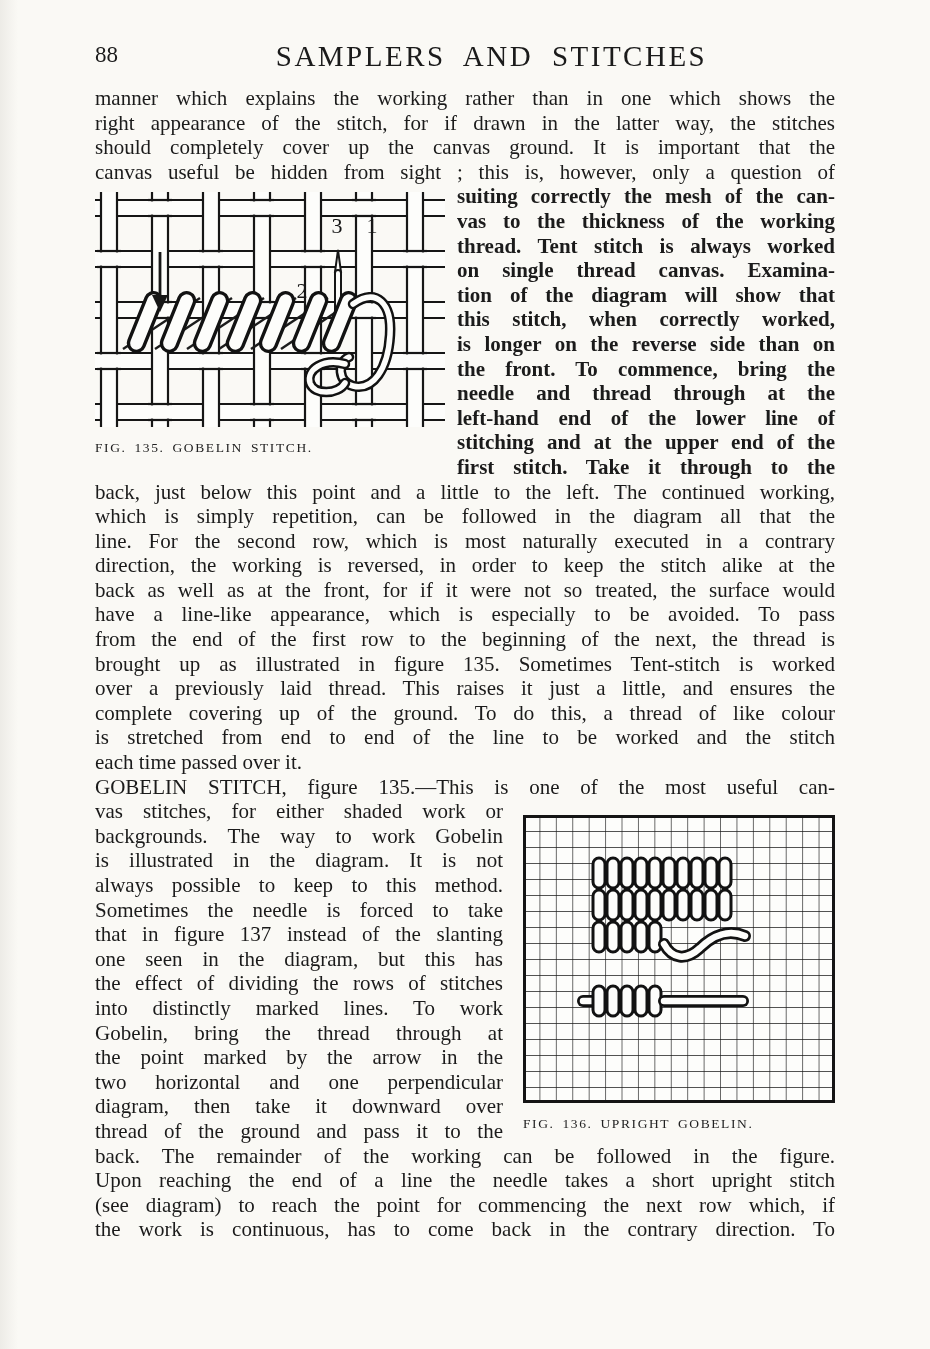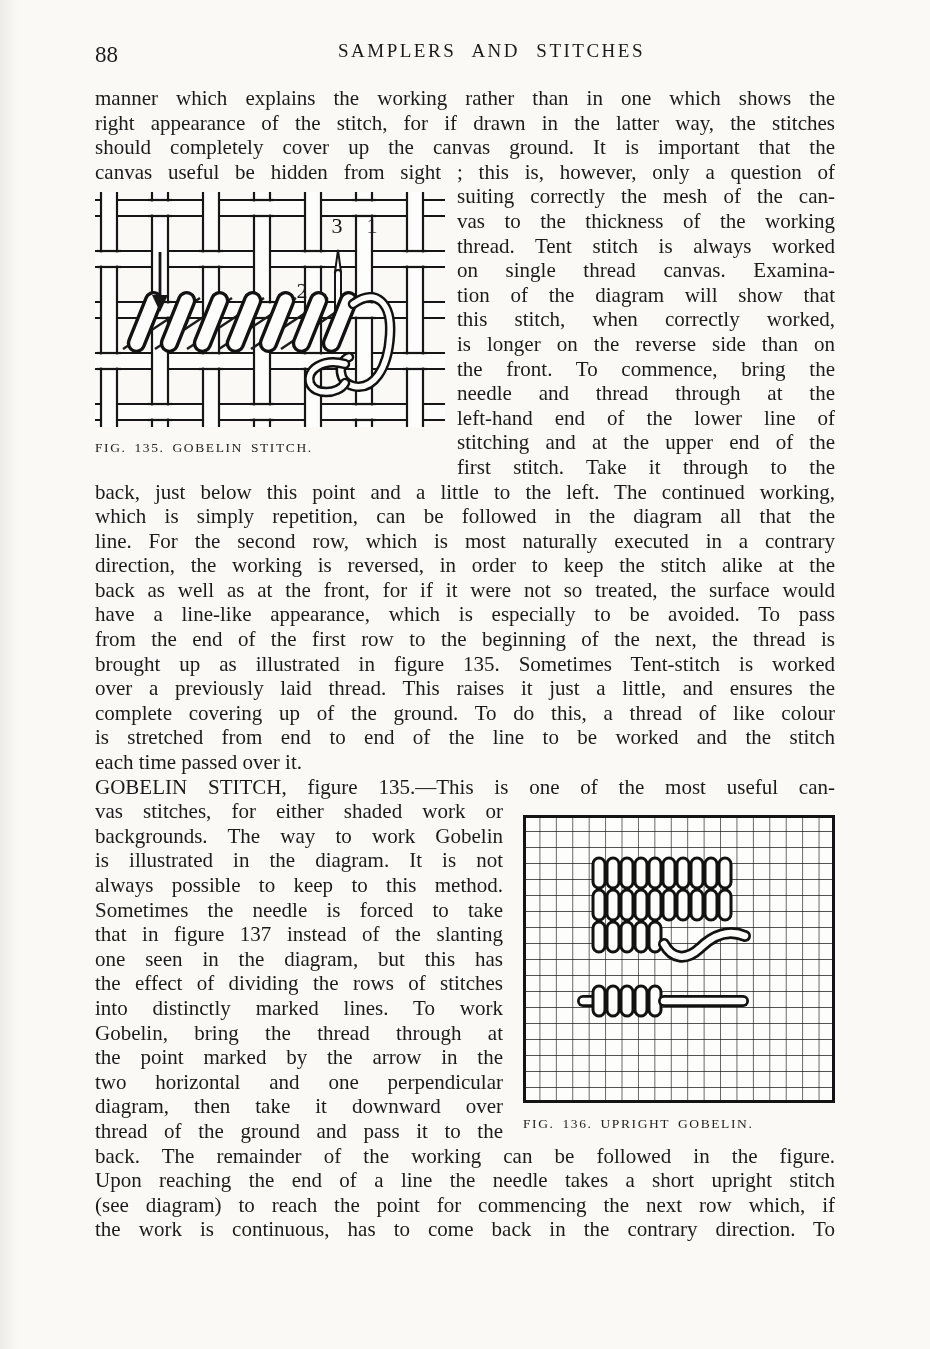--- a/index.html
+++ b/index.html
@@ -10,31 +10,31 @@
     background:#faf9f5;
     background-image:linear-gradient(90deg, rgba(120,115,105,0.10) 0, rgba(120,115,105,0) 18px);
     box-sizing:border-box;
     padding:40px 42px 0 95px;
     font-family:"Liberation Serif","DejaVu Serif",serif;
     color:#1b1b1b;
     overflow:hidden;
   }
   .pghead{position:relative;height:32px;margin-bottom:14px;}
   .pageno{position:absolute;left:0;top:2px;font-size:23px;}
-  .booktitle{display:block;text-align:center;font-size:19px;letter-spacing:2.5px;word-spacing:9px;}
+  .booktitle{display:block;text-align:center;font-size:29px;letter-spacing:2.5px;word-spacing:9px;}
   .para{width:740px;}
   .ln{
     font-size:21px;line-height:24.6px;height:24.6px;
     text-align:justify;text-align-last:justify;
     white-space:normal;
   }
   .ln.last{text-align-last:left;}
   .cols{display:flex;width:740px;}
   .s1 .figcol{width:350px;flex:0 0 350px;margin-right:12px;}
-  .s1 .rcol{flex:1;}
+  .s1 .rcol{flex:1;font-weight:bold;}
   .s2 .lcol{width:408px;flex:0 0 408px;}
   .s2 .figcol{margin-left:auto;width:312px;flex:0 0 312px;}
   figure{margin:0;padding:0;}
   .fig135-wrap{margin-top:8px;}
   .fig136-wrap{margin-top:16px;}
   figcaption{
     text-align:left;font-size:13.5px;letter-spacing:1.6px;
     color:#222;margin-top:9px;word-spacing:3px;
   }
   

